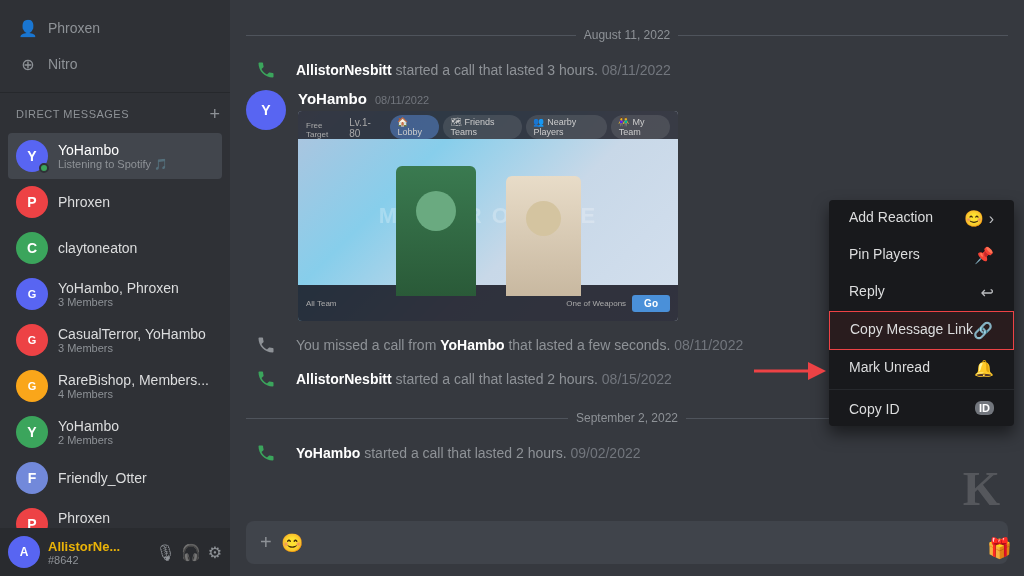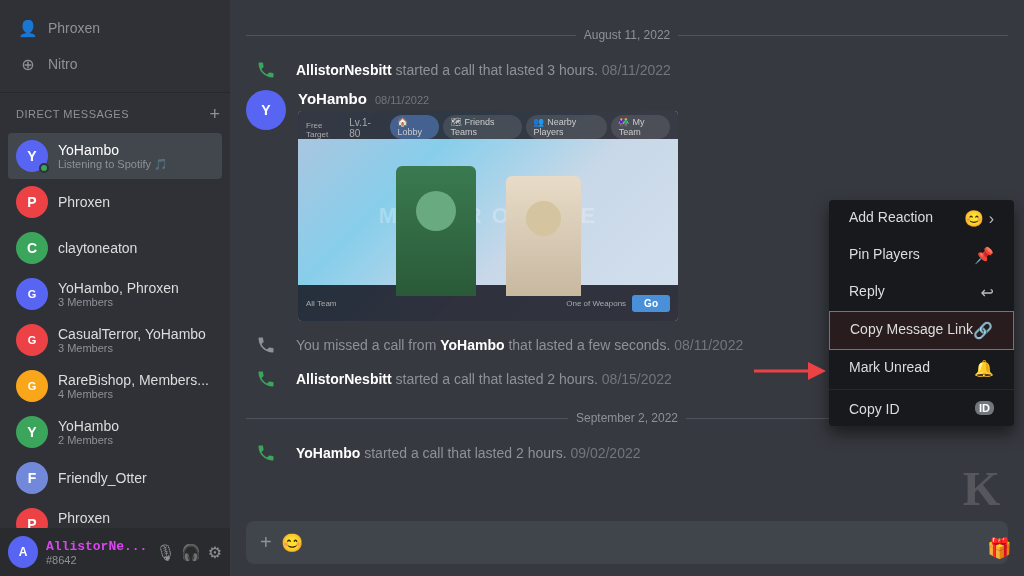--- a/index.html
+++ b/index.html
@@ -146,21 +146,21 @@
       border-radius: 50%;
       background: #5865f2;
       display: flex;
       align-items: center;
       justify-content: center;
       color: #fff;
       font-weight: bold;
       font-size: 12px;
     }
     .footer-info { flex: 1; }
-    .footer-name { font-size: 13px; font-weight: 600; color: #d946ef; font-family: Liberation Mono, monospace; }
+    .footer-name { font-size: 13px; font-weight: 600; color: #eab308; }
     .footer-tag { font-size: 11px; color: #8e9297; }
     .footer-icons { display: flex; gap: 6px; }
     .footer-icon { color: #8e9297; font-size: 16px; cursor: pointer; }
 
     
     .main {
       flex: 1;
       display: flex;
       flex-direction: column;
       background: #36393f;

